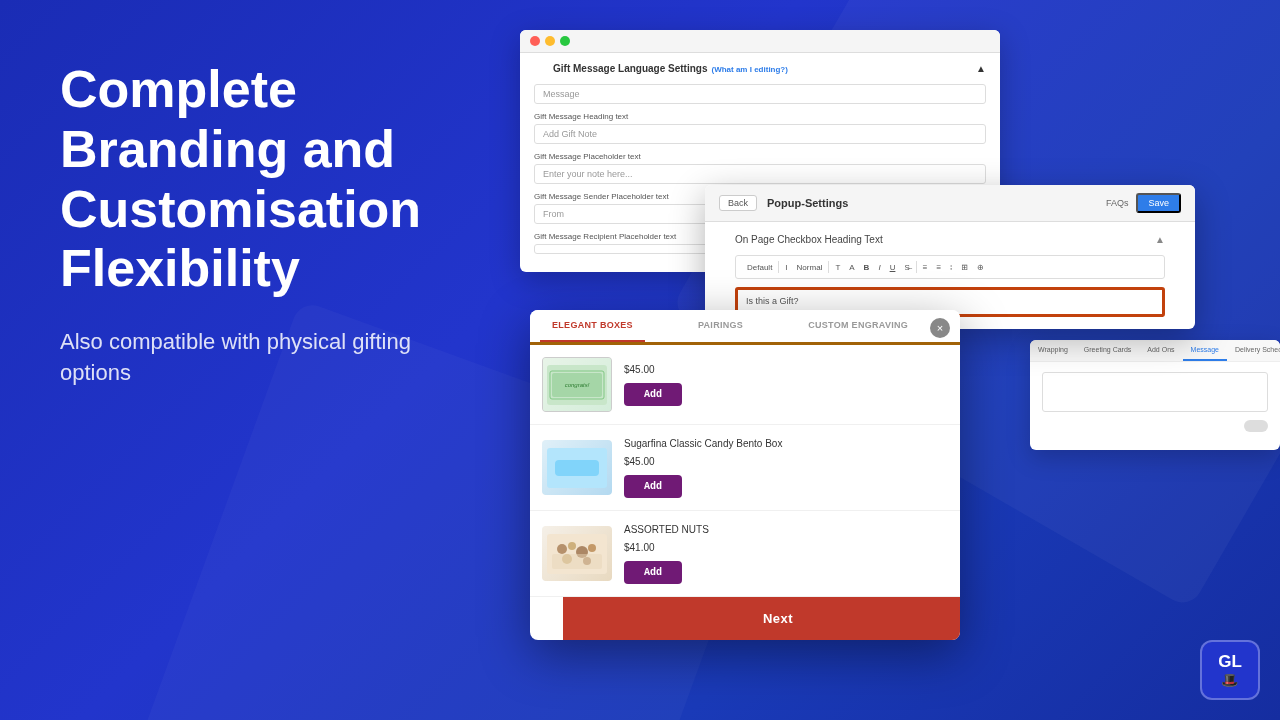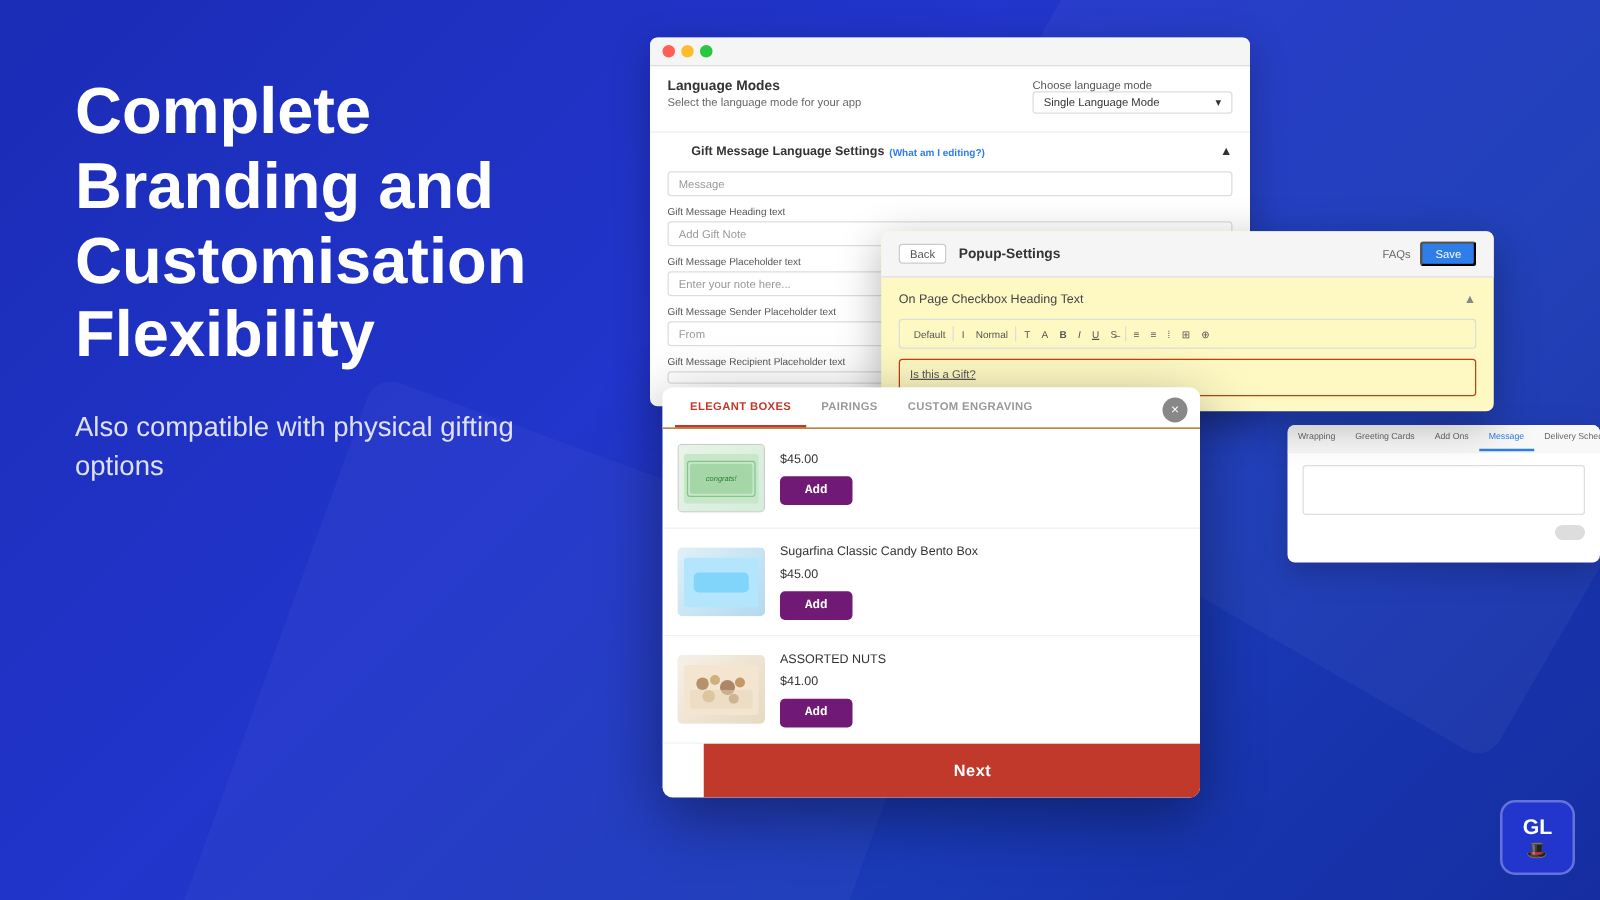--- a/index.html
+++ b/index.html
@@ -183,21 +183,21 @@
       color: #999;
       width: 100%;
     }
 
     
     .window-popup {
       position: absolute;
       top: 185px;
       left: 185px;
       width: 490px;
-      background: #fef9c3;
+      background: #ffffff;
       border-radius: 6px;
       box-shadow: 0 10px 35px rgba(0,0,0,0.3);
       overflow: hidden;
       z-index: 20;
     }
     .popup-header {
       background: #f5f5f5;
       padding: 8px 14px;
       display: flex;
       justify-content: space-between;
@@ -233,21 +233,21 @@
       color: #666;
     }
     .save-btn {
       background: #2e7de9;
       color: #fff;
       font-size: 9px;
       border-radius: 3px;
       padding: 3px 10px;
     }
     .popup-body {
-      padding: 12px 14px;
+      padding: 12px 30px;
     }
     .popup-section-header {
       display: flex;
       justify-content: space-between;
       align-items: center;
       margin-bottom: 10px;
     }
     .popup-section-label {
       font-size: 10px;
       color: #444;
@@ -267,27 +267,26 @@
       color: #555;
       padding: 1px 3px;
       cursor: pointer;
     }
     .toolbar-sep {
       width: 1px;
       height: 12px;
       background: #ddd;
     }
     .popup-text-field {
-      border: 1px solid #c2410c;
+      border: 3px solid #c2410c;
       border-radius: 3px;
       padding: 6px 8px;
       font-size: 9px;
       color: #555;
       min-height: 30px;
-      text-decoration: underline;
     }
 
     
     .window-product {
       position: absolute;
       top: 310px;
       left: 10px;
       width: 430px;
       background: #ffffff;
       border-radius: 8px;
@@ -314,22 +313,23 @@
       cursor: pointer;
       z-index: 5;
     }
     .product-close-btn span {
       color: #fff;
       font-size: 11px;
       line-height: 1;
     }
     .product-tabs {
       display: flex;
-      border-bottom: 1px solid #a16207;
+      border-bottom: 3px solid #a16207;
       padding: 0 10px;
+      gap: 41px;
     }
     .product-tab {
       font-size: 9px;
       font-weight: 600;
       padding: 10px 12px;
       color: #999;
       cursor: pointer;
       letter-spacing: 0.3px;
       position: relative;
     }
@@ -530,35 +530,20 @@
   <p class="sub-heading">Also compatible with physical gifting options</p>
 </div>
 
 <div class="right-panel">
 
   <div class="window-language">
     <div class="win-header">
       <div class="win-dot red"></div>
       <div class="win-dot yellow"></div>
       <div class="win-dot green"></div>
-    </div>
-    <div class="section">
-      <div class="lang-select-row">
-        <div>
-          <div class="section-title">Language Modes</div>
-          <div class="section-sub">Select the language mode for your app</div>
-        </div>
-        <div>
-          <div class="lang-label">Choose language mode</div>
-          <div class="lang-select-box">
-            <span>Single Language Mode</span>
-            <span>▾</span>
-          </div>
-        </div>
-      </div>
     </div>
     <div class="gift-settings-section">
       <div class="gift-settings-title">
         <span>Gift Message Language Settings</span>
         <span class="what-editing">(What am I editing?)</span>
         <span style="margin-left:auto;font-size:10px;">▲</span>
       </div>
       <div class="field-group">
         <div class="field-input">Message</div>
       </div>

